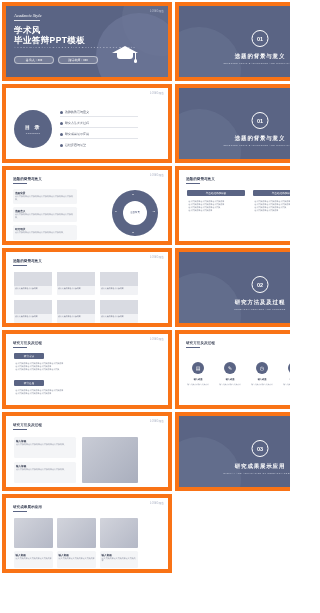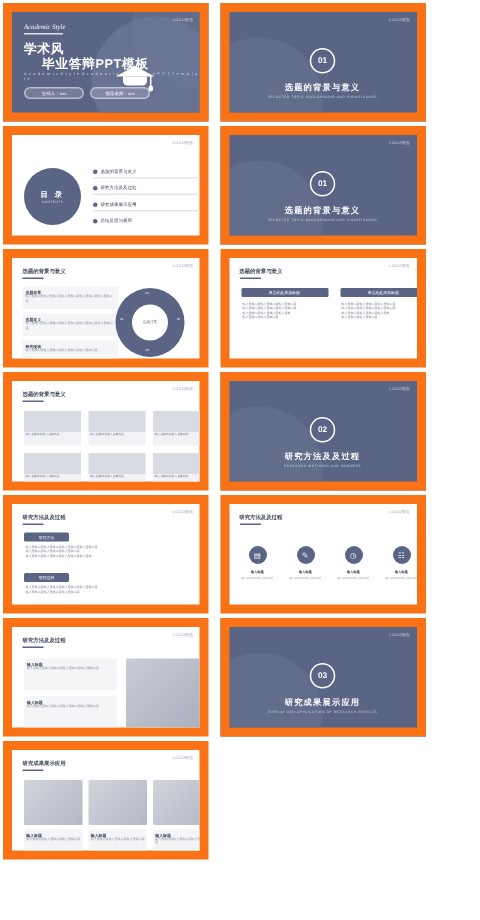--- a/index.html
+++ b/index.html
@@ -11,23 +11,23 @@
   }
   .deck {
     display: grid;
     grid-template-columns: 1fr 1fr;
     gap: 3px 3px;
     padding: 2px;
     width: 290px;
   }
   .slide {
     position: relative;
-    width: 137px; height: 79px;
+    width: 170px; height: 79px;
     background: #ffffff;
-    border: 6px solid #f97316;
+    border: 4px solid #f97316;
     overflow: hidden;
     padding-left: 40px;
   }
   .slide .logo {
     position: absolute; top: 3px; right: 4px;
     font-size: 2.6px; color: #9aa2b8; letter-spacing: .2px;
   }
   .slide .logo.onnavy { color: #cdd3e2; }
 
   
@@ -36,21 +36,21 @@
     position: absolute; left: 8px; top: 7px;
     font-family: "Liberation Serif", serif;
     font-style: italic; font-size: 4.5px; color: #ffffff;
   }
   .s1 .rule { position: absolute; left: 8px; top: 14px; width: 26px; height: .6px; background: #ffffff; opacity: .8; }
   .s1 .t1 {
     position: absolute; left: 8px; top: 19px;
     font-size: 8.5px; font-weight: bold; color: #ffffff; letter-spacing: .4px;
   }
   .s1 .t2 {
-    position: absolute; left: 20px; top: 29px;
+    position: absolute; left: 8px; top: 29px;
     font-size: 8.5px; font-weight: bold; color: #ffffff; letter-spacing: .4px;
   }
   .s1 .t3 {
     position: absolute; left: 8px; top: 40px;
     font-size: 2.5px; color: #d9dde9; letter-spacing: .5px;
   }
   .s1 .pill {
     position: absolute; top: 50px;
     height: 8px; border-radius: 4px;
     background: rgba(255,255,255,.16);

